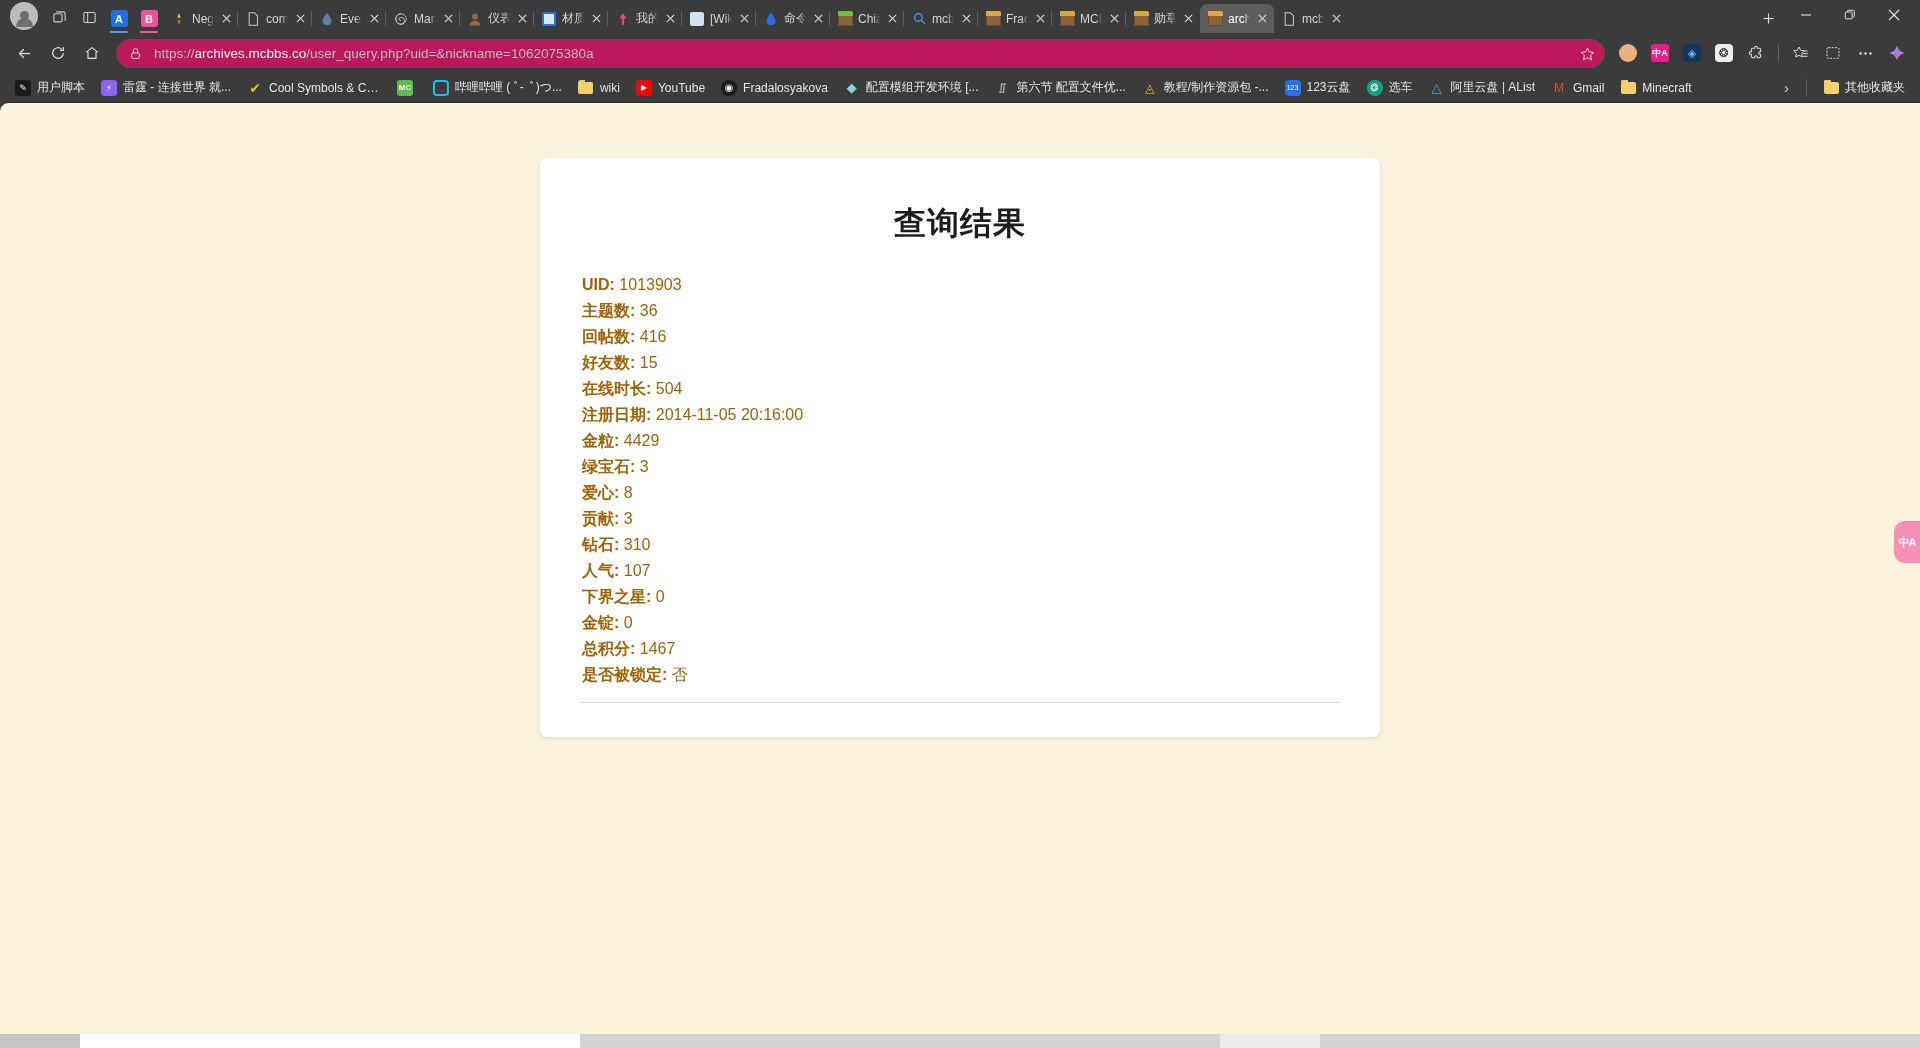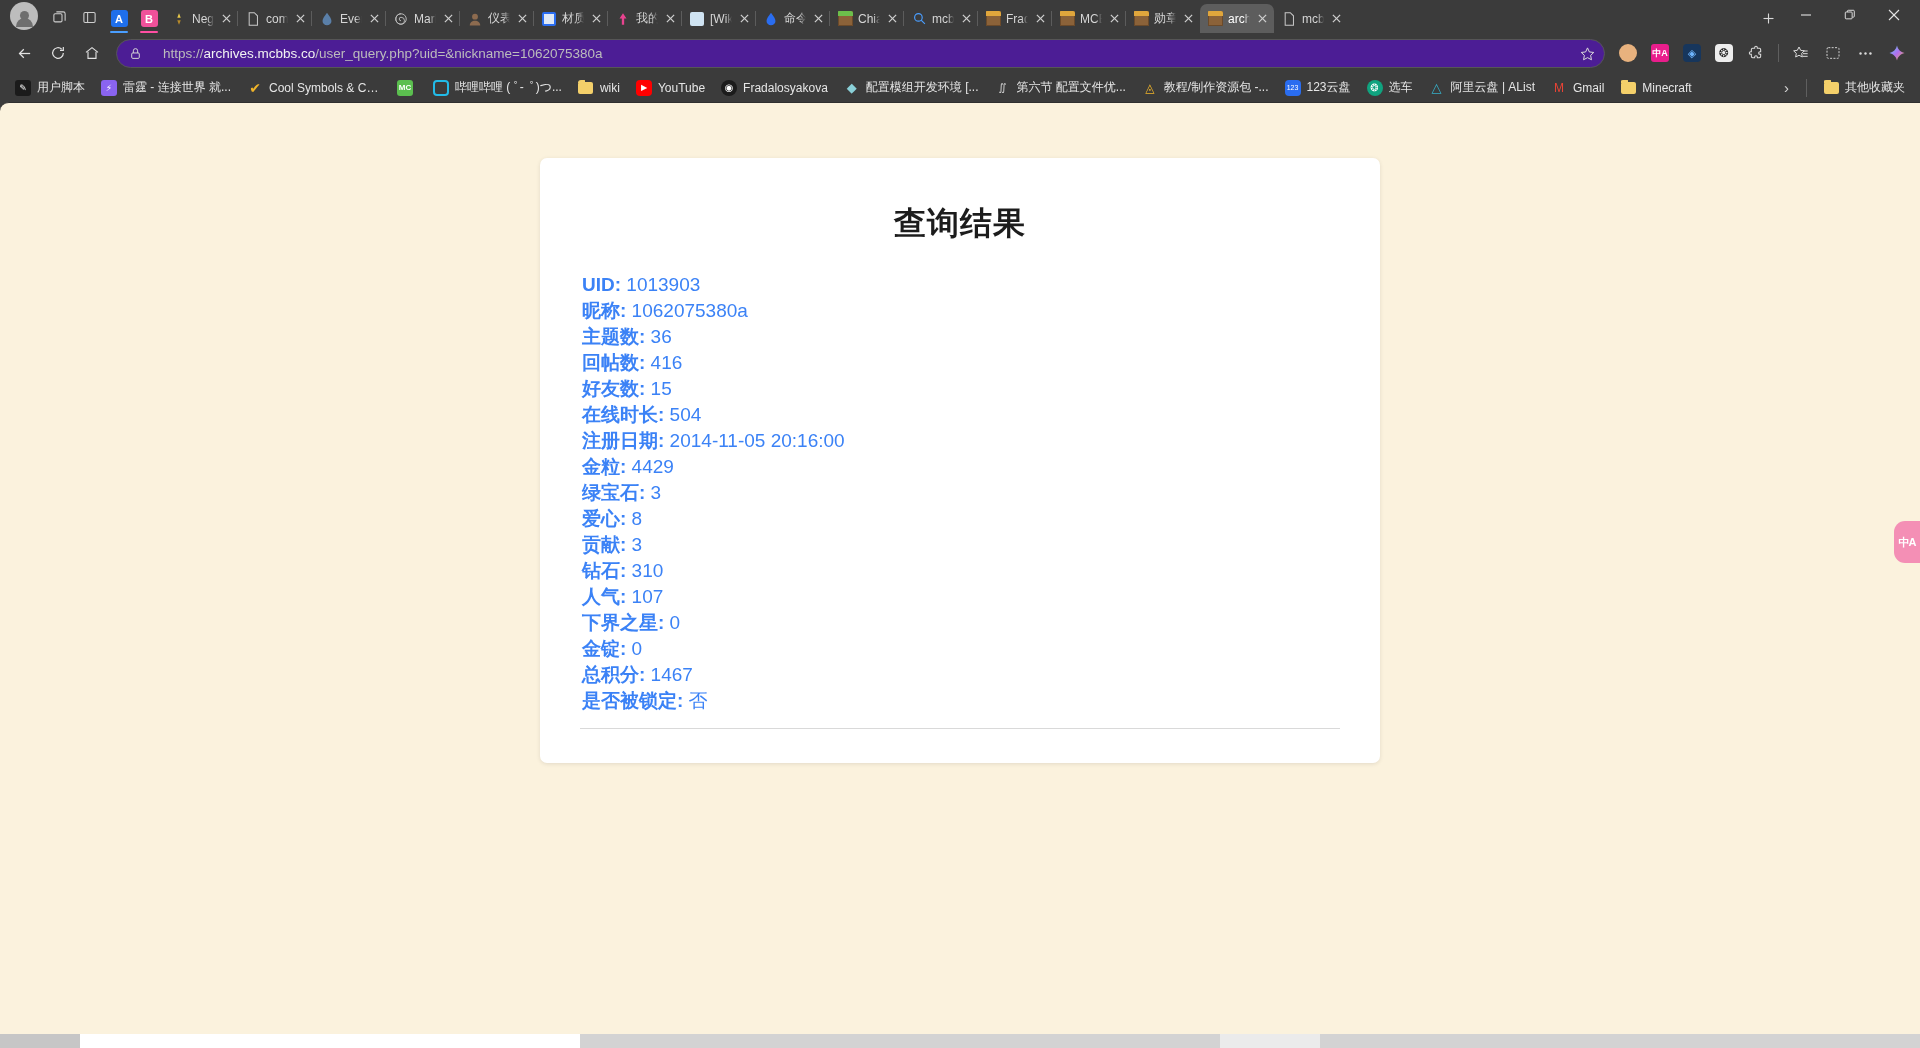--- a/index.html
+++ b/index.html
@@ -74,22 +74,22 @@
   .mcblk::before { content:""; position:absolute; left:-1px; right:-1px; top:-1px; height:5px; background:#e0a63c; }
   .mcblk.grass::before { background:#6cbf4b; }
 
   
   .navbar {
     height: 40px; flex: 0 0 40px; background: #3b3b3b;
     display: flex; align-items: center; gap: 2px; padding: 0 8px 0 8px;
   }
   .navbtn { width: 32px; height: 30px; display:flex; align-items:center; justify-content:center; color:#e2e2e2; border-radius: 5px; }
   .omnibox {
-    flex: 1 1 auto; height: 29px; background: #4c1d95; border-radius: 15px;
-    display: flex; align-items: center; padding: 0 6px 0 12px; margin: 0 6px; gap: 21px;
+    flex: 1 1 auto; height: 29px; background: #be185d; border-radius: 15px;
+    display: flex; align-items: center; padding: 0 6px 0 12px; margin: 0 6px; gap: 12px;
     border: 1px solid #565656;
   }
   .omnibox .lock { color:#d7d7d7; display:flex; align-items:center; }
   .urltext { flex: 1 1 auto; font-size: 13.5px; color:#bcbcbc; white-space:nowrap; overflow:hidden; }
   .urltext b { color:#f2f2f2; font-weight: 400; }
   .omnibox .star { width:22px; height:22px; display:flex; align-items:center; justify-content:center; color:#dcdcdc; }
   .navicons { display:flex; align-items:center; gap: 2px; }
   .navicons .ni { width: 30px; height: 30px; display:flex; align-items:center; justify-content:center; border-radius:5px; }
   .vdiv { width:1px; height:18px; background:#5f5f5f; margin: 0 5px; }
 
@@ -118,21 +118,21 @@
   .card {
     width: 840px; margin: 13px auto 0 auto; background: #ffffff;
     border-radius: 7px; box-shadow: 0 1px 4px rgba(0,0,0,0.10);
     padding: 30px 20px 34px 20px;
   }
   .card-title {
     text-align: center; font-size: 32px; font-weight: bold; color: #1c1c1c;
     margin: 14px 0 26px 0; letter-spacing: 1px;
   }
   .info-list { padding: 0 20px; }
-  .info-row { font-size: 19px; color: #3b82f6; line-height: 26px; padding: 0 0 0 2px; }
+  .info-row { font-size: 16px; color: #a16207; line-height: 26px; padding: 0 0 0 2px; }
   .info-row .k { font-weight: bold; }
   .info-row .v { font-weight: normal; }
   .divider { border: none; border-top: 1px solid #d9d9d9; margin: 14px 20px 0 20px; }
   .btn-wrap { text-align: center; margin-top: 26px; }
   .btn-back {
     display: inline-block; background: #4cae4c; color: #ffffff;
     font-size: 13.5px; padding: 11px 34px; border-radius: 5px;
     text-decoration: underline; border: 1px solid #48a648;
   }
 
@@ -634,23 +634,20 @@
     <div class="page-scroll">
 
       <div class="card">
         <h1 class="card-title">查询结果</h1>
 
         <div class="info-list">
           <div class="info-row">
             <span class="k">UID</span><span class="k">: </span><span class="v">1013903</span>
           </div>
           <div class="info-row">
-            <span class="k">昵称</span><span class="k">: </span><span class="v">1062075380a</span>
-          </div>
-          <div class="info-row">
             <span class="k">主题数</span><span class="k">: </span><span class="v">36</span>
           </div>
           <div class="info-row">
             <span class="k">回帖数</span><span class="k">: </span><span class="v">416</span>
           </div>
           <div class="info-row">
             <span class="k">好友数</span><span class="k">: </span><span class="v">15</span>
           </div>
           <div class="info-row">
             <span class="k">在线时长</span><span class="k">: </span><span class="v">504</span>

